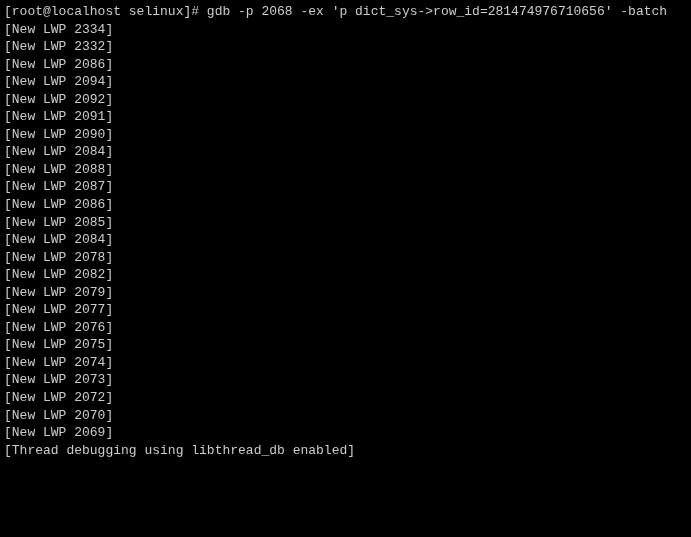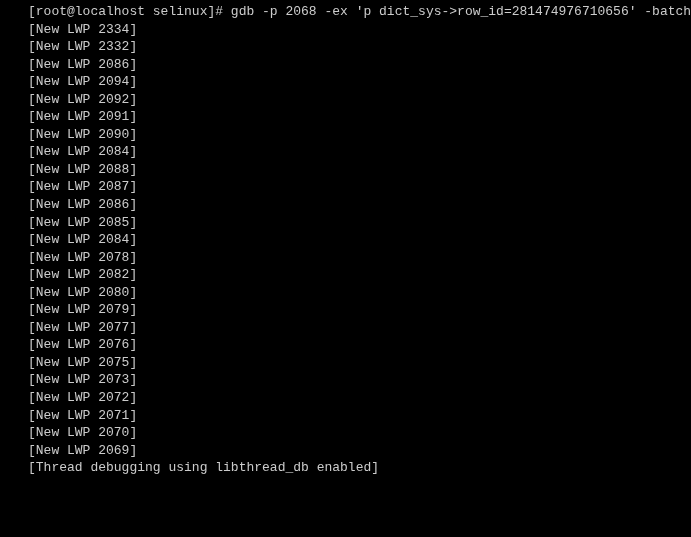--- a/index.html
+++ b/index.html
@@ -14,21 +14,20 @@
       font-size: 13px;
       line-height: 1.35;
       padding: 3px 4px;
       width: 691px;
       height: 537px;
       overflow: hidden;
     }
     .terminal-line {
       white-space: pre;
       color: #cccccc;
-      margin-left: 24px;
     }
     .prompt-user {
       color: #cccccc;
     }
   </style>
 </head>
 <body>
 
 <div class="terminal-line"><span class="prompt-user">[root@localhost selinux]# </span><span>gdb -p 2068 -ex 'p dict_sys-&gt;row_id=281474976710656' -batch</span></div>
 
@@ -41,25 +40,24 @@
     <div class="terminal-line">[New LWP 2091]</div>
     <div class="terminal-line">[New LWP 2090]</div>
     <div class="terminal-line">[New LWP 2084]</div>
     <div class="terminal-line">[New LWP 2088]</div>
     <div class="terminal-line">[New LWP 2087]</div>
     <div class="terminal-line">[New LWP 2086]</div>
     <div class="terminal-line">[New LWP 2085]</div>
     <div class="terminal-line">[New LWP 2084]</div>
     <div class="terminal-line">[New LWP 2078]</div>
     <div class="terminal-line">[New LWP 2082]</div>
-    <div class="terminal-line">[New LWP 2080]</div>
     <div class="terminal-line">[New LWP 2079]</div>
     <div class="terminal-line">[New LWP 2077]</div>
     <div class="terminal-line">[New LWP 2076]</div>
     <div class="terminal-line">[New LWP 2075]</div>
+    <div class="terminal-line">[New LWP 2074]</div>
     <div class="terminal-line">[New LWP 2073]</div>
     <div class="terminal-line">[New LWP 2072]</div>
-    <div class="terminal-line">[New LWP 2071]</div>
     <div class="terminal-line">[New LWP 2070]</div>
     <div class="terminal-line">[New LWP 2069]</div>
   </div>
 
 <div class="terminal-line">[Thread debugging using libthread_db enabled]</div>
 
 </body></html>

